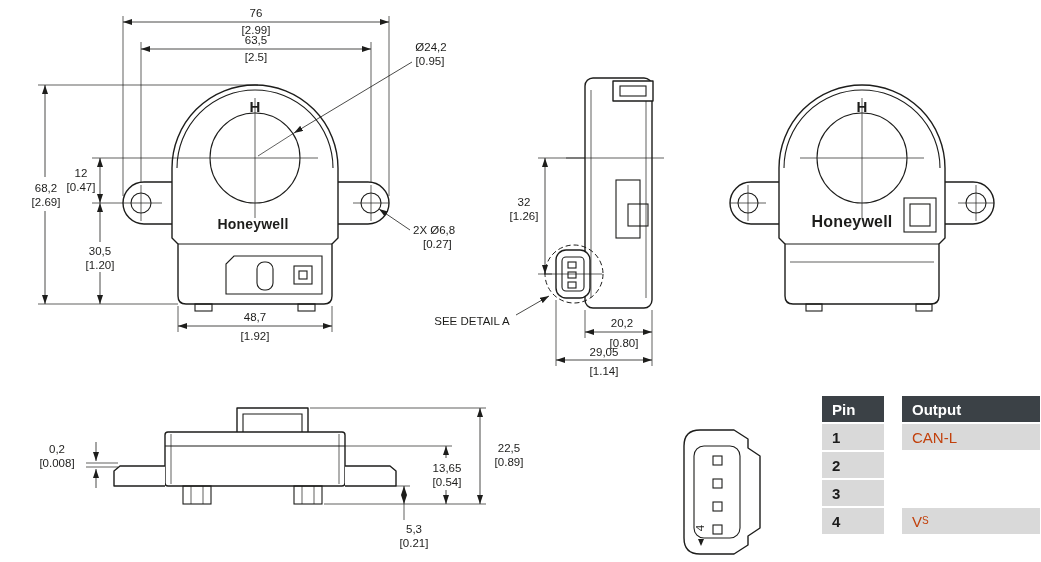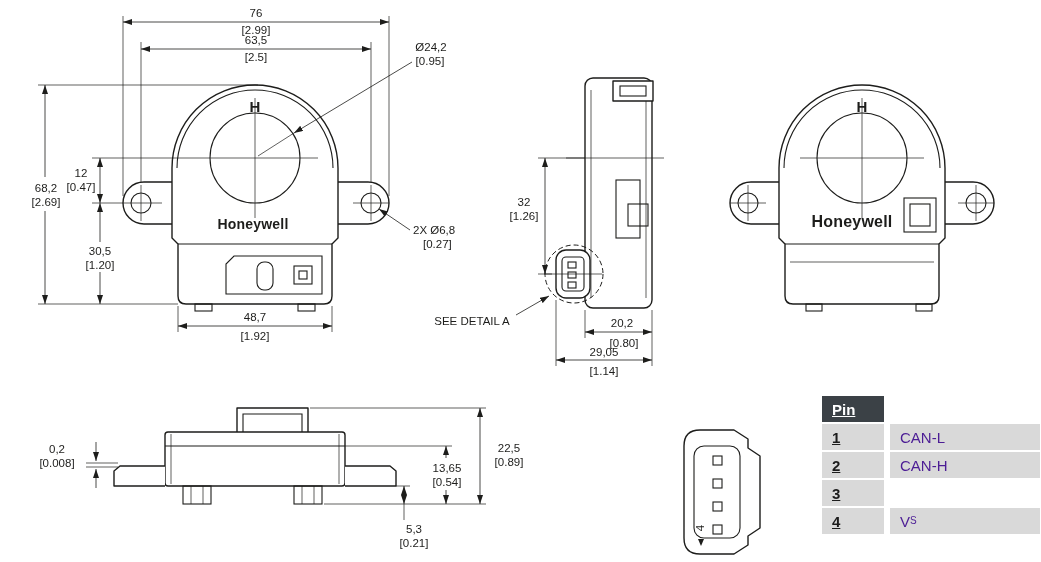--- a/index.html
+++ b/index.html
@@ -13,22 +13,22 @@
   .logo{font-weight:bold;text-anchor:middle;letter-spacing:.2px;}
   .outline{fill:#fff;stroke:#1d1d1b;stroke-width:1.4;stroke-linejoin:round;}
   .line{fill:none;stroke:#1d1d1b;stroke-width:1.1;}
   .thin{fill:none;stroke:#1d1d1b;stroke-width:.7;}
   .dimline{fill:none;stroke:#1d1d1b;stroke-width:.8;}
   .dash{fill:none;stroke:#1d1d1b;stroke-width:1;stroke-dasharray:5 3;}
   
   .pin-table{position:absolute;left:822px;top:396px;width:218px;}
   .pt-row{display:flex;height:26px;margin-bottom:2px;}
   .pt-cell{display:flex;align-items:center;padding:0 10px;font-size:15px;background:#d9d9d9;}
-  .pt-pin{width:62px;margin-right:6px;font-weight:bold;color:#1c1c1c;text-decoration:underline;}
-  .pt-out{flex:1;color:#4c1d95;}
+  .pt-pin{width:62px;margin-right:18px;font-weight:bold;color:#1c1c1c;}
+  .pt-out{flex:1;color:#c2410c;}
   .pt-header .pt-cell{background:#3b4146;color:#ffffff;font-weight:bold;}
   .pt-out sub{font-size:10px;line-height:0;}
 </style>
 </head>
 <body>
 
 <div class="stage">
 <svg width="1041" height="562" viewBox="0 0 1041 562">
   <defs>
     <marker id="arr" markerUnits="userSpaceOnUse" markerWidth="9" markerHeight="6" refX="9" refY="3" orient="auto-start-reverse">
@@ -258,28 +258,28 @@
       <rect class="line" x="713" y="525" width="9" height="9"></rect>
     </g>
     <text class="dim" x="701" y="531" transform="rotate(-90 701 528)">4</text>
     <polygon points="698,539 704,539 701,546" fill="#1d1d1b"></polygon>
   </g>
 </svg>
 
 <div class="pin-table">
   <div class="pt-row pt-header">
     <div class="pt-cell pt-pin">Pin</div>
+    <div class="pt-cell pt-out">Output</div>
   </div>
   <div class="pt-row">
     <div class="pt-cell pt-pin">1</div>
     <div class="pt-cell pt-out">CAN-L</div>
   </div>
   <div class="pt-row">
     <div class="pt-cell pt-pin">2</div>
-    <div class="pt-cell pt-out">CAN-H</div>
   </div>
   <div class="pt-row">
     <div class="pt-cell pt-pin">3</div>
   </div>
   <div class="pt-row">
     <div class="pt-cell pt-pin">4</div>
     <div class="pt-cell pt-out">
           <span>V</span>
           <sub>S</sub>
         </div>

